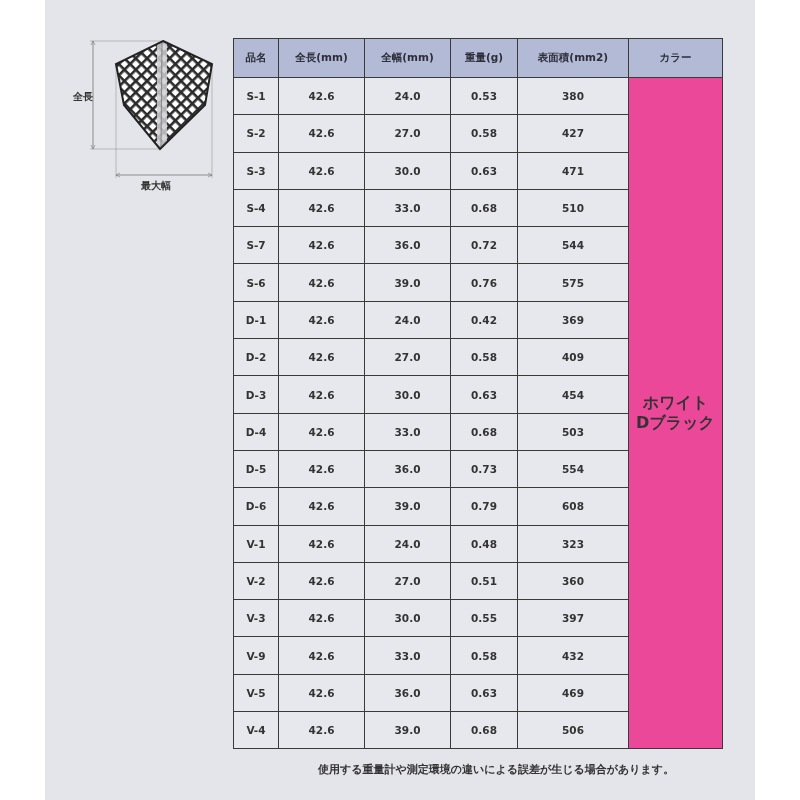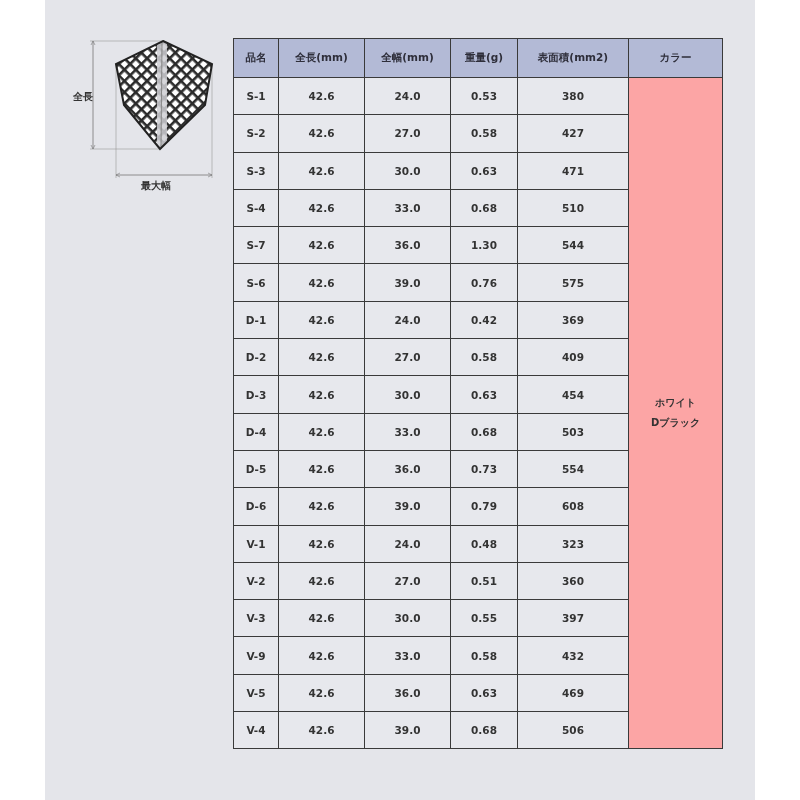--- a/index.html
+++ b/index.html
@@ -25,21 +25,21 @@
   table.spec th, table.spec td {
     border: 1.5px solid #3a3a3a;
     text-align: center; vertical-align: middle;
     font-size: 10.5px; font-weight: bold; color: #333;
     padding: 0;
   }
   table.spec th {
     background: #b3bad6; height: 38px; font-size: 10.5px; color: #2e2e3a;
   }
   table.spec td { background: #e7e8ed; height: 36.3px; }
-  table.spec td.color-cell { background: #fca5a5; font-size: 10px; line-height: 20px; }
+  table.spec td.color-cell { background: #ec4899; font-size: 16px; line-height: 20px; }
   .note {
     position: absolute; left: 273px; top: 762px; font-size: 11px; font-weight: bold; color: #333;
     white-space: nowrap;
   }
 </style>
 </head>
 <body>
 
 <div class="panel">
 
@@ -125,21 +125,21 @@
           <td>S-4</td>
           <td>42.6</td>
           <td>33.0</td>
           <td>0.68</td>
           <td>510</td>
         </tr>
         <tr>
           <td>S-7</td>
           <td>42.6</td>
           <td>36.0</td>
-          <td>1.30</td>
+          <td>0.72</td>
           <td>544</td>
         </tr>
         <tr>
           <td>S-6</td>
           <td>42.6</td>
           <td>39.0</td>
           <td>0.76</td>
           <td>575</td>
         </tr>
         <tr>
@@ -222,13 +222,14 @@
         <tr>
           <td>V-4</td>
           <td>42.6</td>
           <td>39.0</td>
           <td>0.68</td>
           <td>506</td>
         </tr>
       </tbody>
   </table>
 
+  <div class="note">使用する重量計や測定環境の違いによる誤差が生じる場合があります。</div>
 </div>
 
 </body></html>

